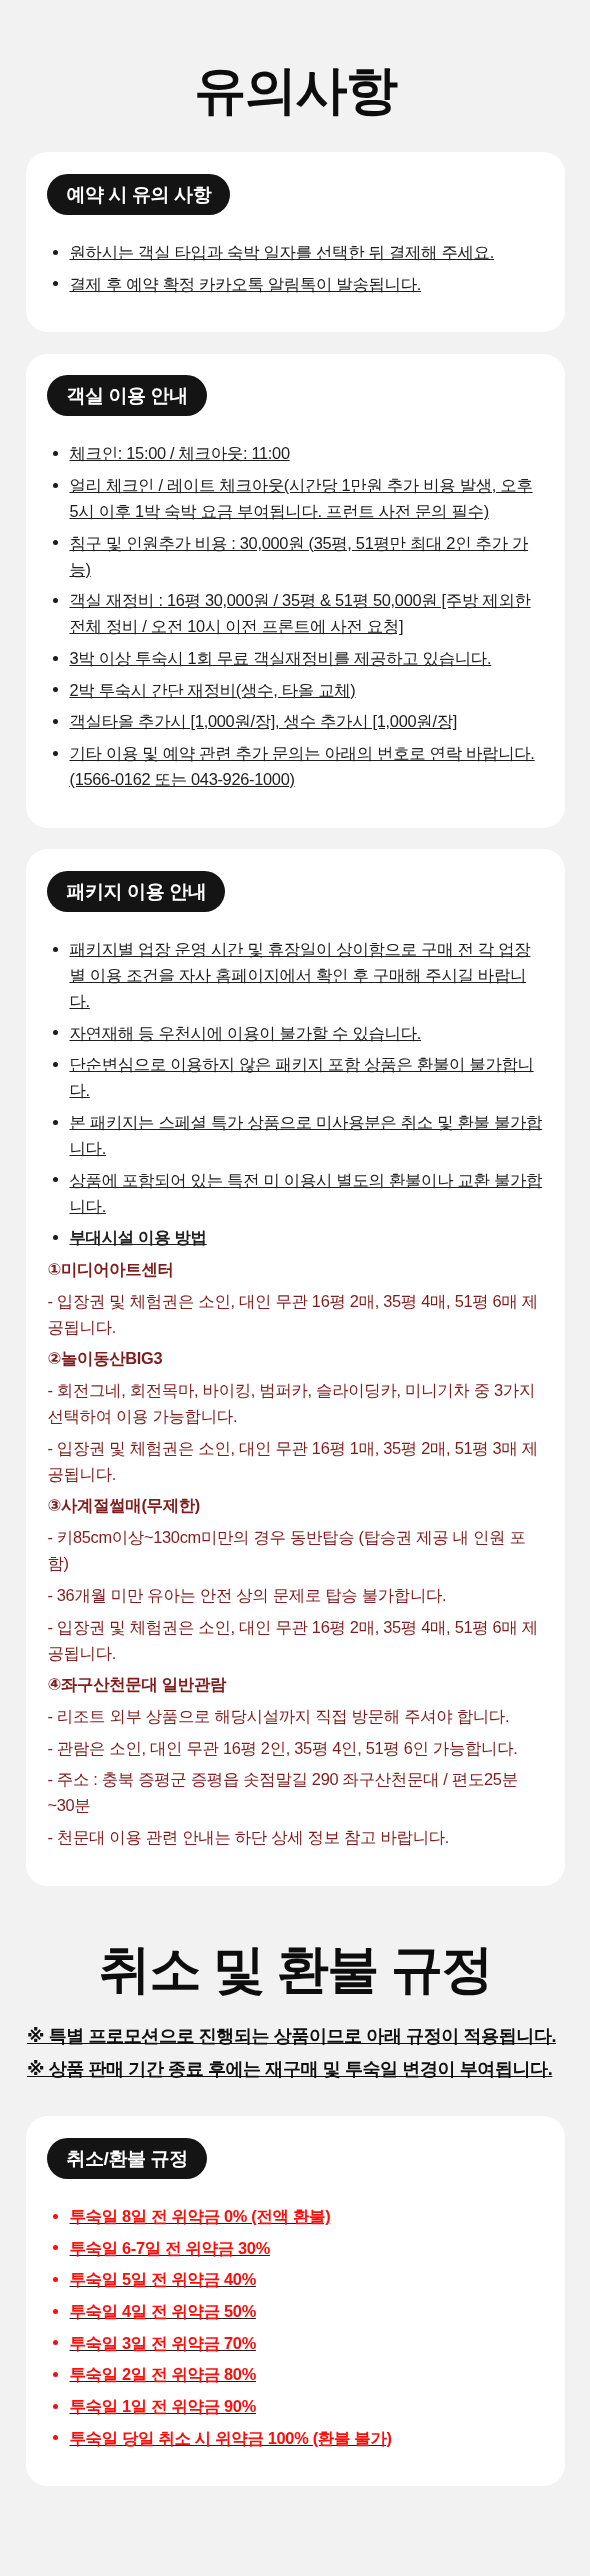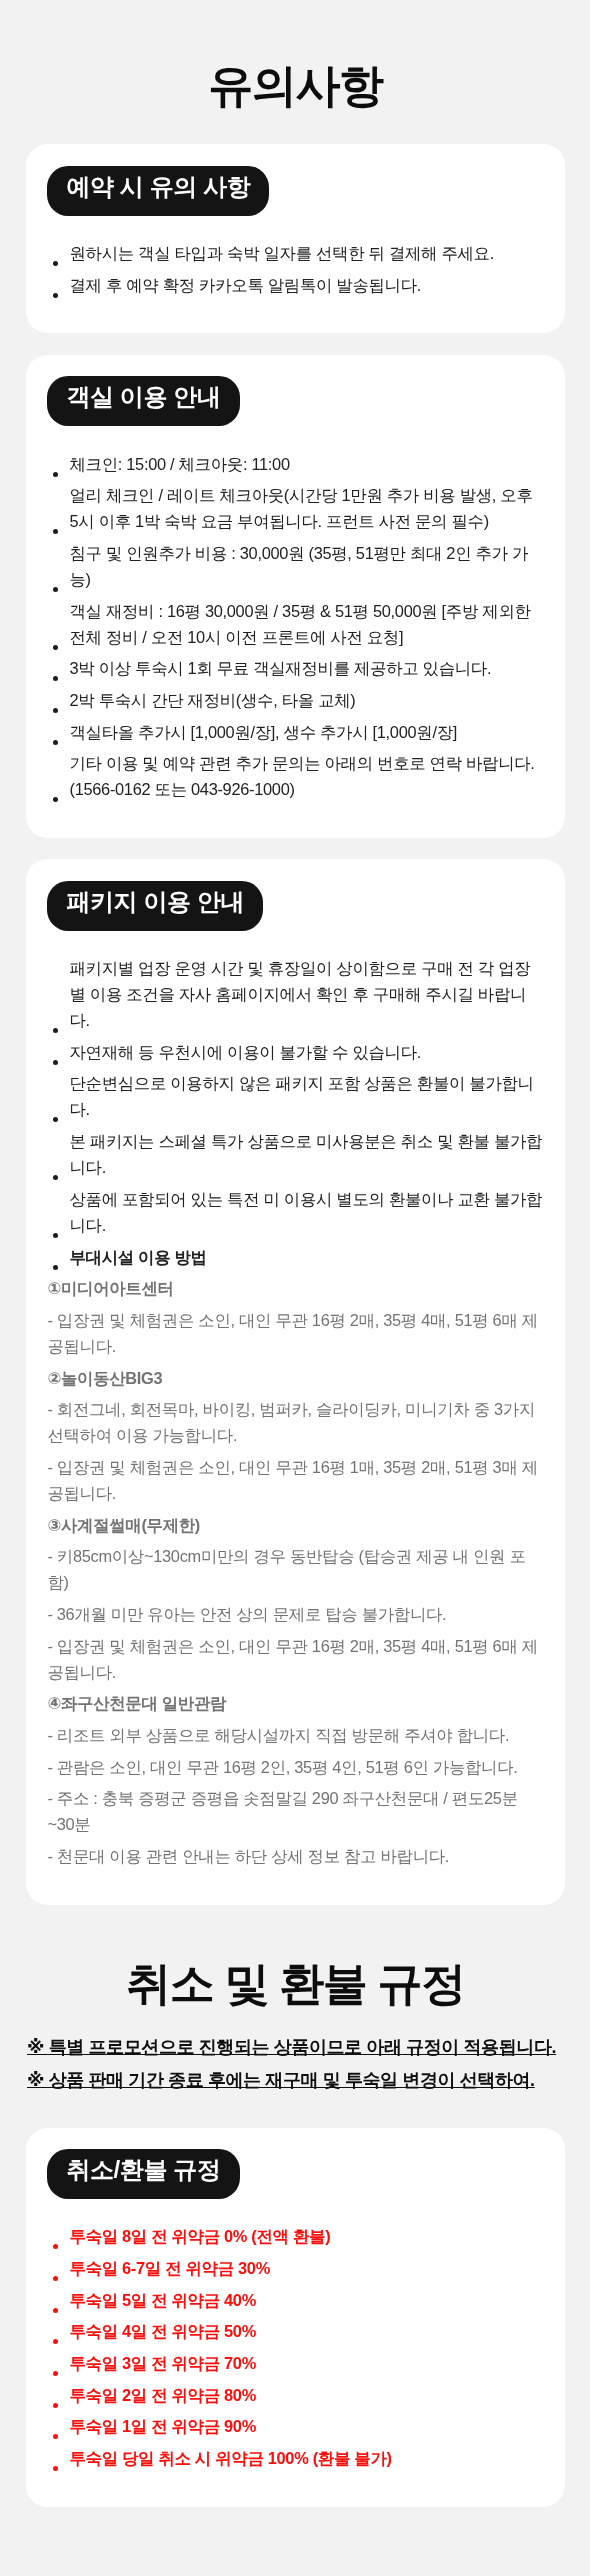--- a/index.html
+++ b/index.html
@@ -12,50 +12,50 @@
   *{box-sizing:border-box;}
   html,body{margin:0;padding:0;}
   body{
     width:591px;min-height:2576px;background:var(--bg);
     font-family:"Liberation Sans","DejaVu Sans",sans-serif;
     color:var(--ink);
   }
   .page{width:591px;min-height:2576px;padding-bottom:43px;}
   .page-title{
     margin:0;padding:61px 0 0;text-align:center;
-    font-size:45px;line-height:1.12;font-weight:800;color:#0d0d0d;
+    font-size:52px;line-height:1.12;font-weight:800;color:#0d0d0d;
     letter-spacing:-1.4px;
   }
   .page-title.second{padding-top:54px;}
   .card{
     background:var(--card);border-radius:21.4px;
     margin:33px 26px 0;padding:21.4px 21.4px 30px;
   }
   .card + .card{margin-top:21.4px;}
   .badge{
     display:inline-block;background:var(--badge);color:#fff;
-    font-size:24px;font-weight:700;letter-spacing:-0.4px;
-    height:50px;line-height:41px;padding:0 19px;border-radius:21px;
+    font-size:19px;font-weight:700;letter-spacing:-0.4px;
+    height:41px;line-height:41px;padding:0 19px;border-radius:21px;
     margin:0 0 18.6px 0;
   }
   .rows{margin:0;}
-  .row{display:flex;align-items:flex-end;margin:5.7px 0;}
+  .row{display:flex;align-items:flex-start;margin:5.7px 0;text-decoration:underline;}
   .row .dot{
     flex:0 0 auto;width:5px;height:5px;border-radius:50%;
     background:#1c1c1c;margin:10.7px 11.4px 0 5.7px;
   }
   .row .txt{
     font-size:16.4px;line-height:26px;color:#212121;
     letter-spacing:-0.3px;white-space:pre-line;
   }
   .row.bold .txt{font-weight:700;}
   .row.red .dot{background:var(--red);}
   .row.red .txt{color:var(--red);font-weight:700;}
   .para{
-    font-size:16.4px;line-height:26px;margin:5.7px 0;color:#737373;
+    font-size:16.4px;line-height:26px;margin:5.7px 0;color:#7f1d1d;
     letter-spacing:-0.3px;white-space:pre-line;
   }
   .para.heading{font-weight:700;}
   .notes{margin:24px 27px 0;}
   .note-line{
     font-size:18px;line-height:28.5px;font-weight:700;color:#101010;
     letter-spacing:-0.4px;margin:4.3px 0;text-decoration:underline;
   }
 </style>
 </head>
@@ -194,21 +194,21 @@
         <p class="para">- 천문대 이용 관련 안내는 하단 상세 정보 참고 바랍니다.</p>
       </div>
   </section>
 
   <h1 class="page-title second">취소 및 환불 규정</h1>
 
   <div class="notes">
 
       <p class="note-line">※ 특별 프로모션으로 진행되는 상품이므로 아래 규정이 적용됩니다.</p>
 
-      <p class="note-line">※ 상품 판매 기간 종료 후에는 재구매 및 투숙일 변경이 선택하여.</p>
+      <p class="note-line">※ 상품 판매 기간 종료 후에는 재구매 및 투숙일 변경이 부여됩니다.</p>
     </div>
 
   <section class="card">
     <div class="badge">취소/환불 규정</div>
     <div class="rows">
 
         <div class="row red">
           <span class="dot"></span>
           <span class="txt">투숙일 8일 전 위약금 0% (전액 환불)</span>
         </div>

